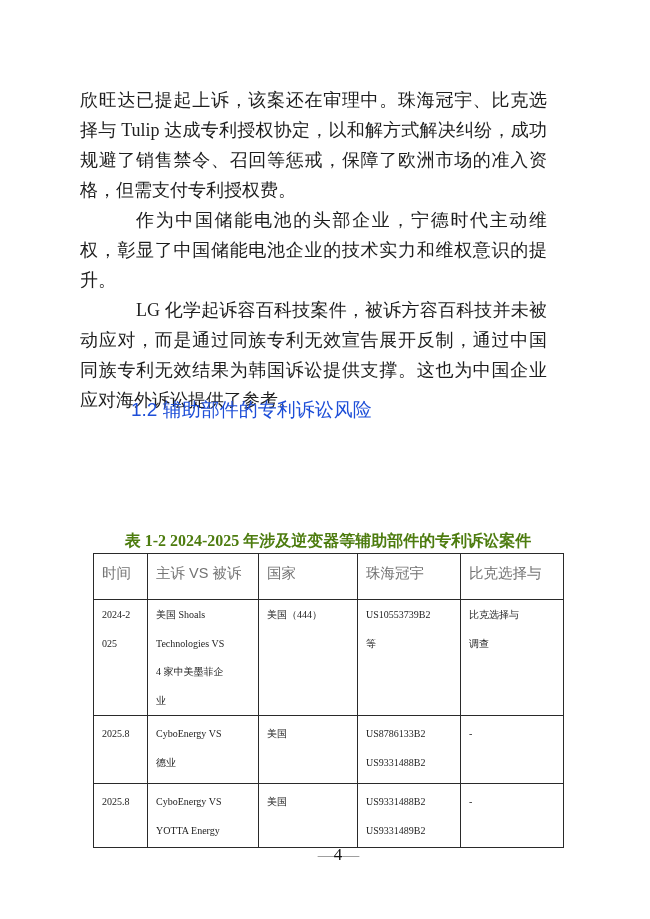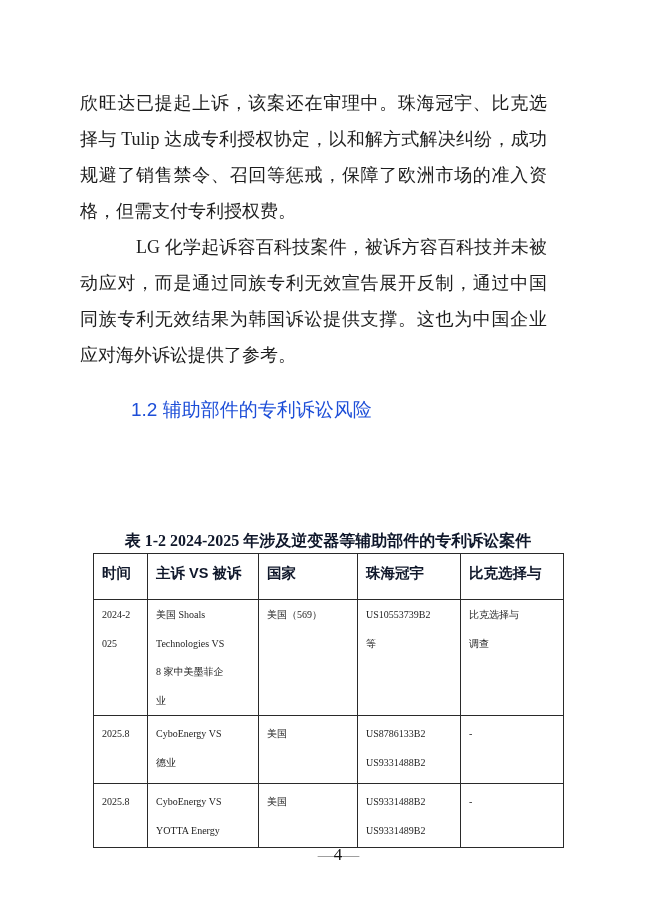--- a/index.html
+++ b/index.html
@@ -1,67 +1,68 @@
 <!DOCTYPE html>
 <html><head>
 <meta charset="utf-8">
 <style>
   html,body{margin:0;padding:0;background:#ffffff;}
   .page{
     position:relative;width:650px;height:919px;background:#ffffff;
     font-family:"Liberation Serif","DejaVu Serif",serif;color:#1d1d1d;overflow:hidden;
   }
   .body-block{position:absolute;left:80px;top:85px;width:467px;}
-  .body-block p{margin:0;font-size:18px;line-height:36px;text-align:justify;}
+  .body-block p{margin:0;font-size:18px;line-height:30px;text-align:justify;}
   .body-block p.ind{text-indent:56px;}
   .heading{
     position:absolute;left:131px;top:395px;margin:0;white-space:nowrap;
     font-family:"Liberation Sans","DejaVu Sans",sans-serif;
     font-weight:normal;font-size:19px;line-height:30px;color:#1d4ed8;
   }
   .intro{
     position:absolute;left:80px;top:435px;width:467px;margin:0;
     font-size:18px;line-height:30px;text-align:justify;text-indent:56px;
   }
   .tbl-caption{
     position:absolute;left:93px;top:528px;width:470px;margin:0;
-    text-align:center;font-weight:bold;font-size:16px;line-height:26px;color:#0f172a;
+    text-align:center;font-weight:bold;font-size:16px;line-height:26px;color:#4d7c0f;
   }
   table.cases{
     position:absolute;left:93px;top:553px;width:470px;
     border-collapse:collapse;table-layout:fixed;
   }
   table.cases th,table.cases td{
     border:1px solid #2a2a2a;vertical-align:top;text-align:left;
     padding:2px 4px 0 8px;overflow:hidden;
   }
   table.cases th{
     font-family:"Liberation Sans","DejaVu Sans",sans-serif;
-    font-weight:bold;font-size:14.5px;line-height:24px;
-    height:38px;padding-top:7px;color:#0f172a;
+    font-weight:normal;font-size:14.5px;line-height:24px;
+    height:38px;padding-top:7px;color:#737373;
   }
   table.cases td{
     font-size:10px;line-height:28.5px;white-space:pre-line;padding-top:1px;
   }
   tr.row-1 td{height:114px;}
   tr.row-2 td{height:63px;padding-top:4px;}
   tr.row-3 td{height:59px;padding-top:4px;}
   .footer{
     position:absolute;left:0;top:840px;width:650px;text-align:center;
     font-size:17px;line-height:30px;text-indent:26px;color:#111;
   }
   .footer .dash{color:#8f8f8f;letter-spacing:-1px;}
 </style>
 </head>
 <body>
 
 <div class="page">
 
   <div class="body-block">
     <p>欣旺达已提起上诉，该案还在审理中。珠海冠宇、比克选择与 Tulip 达成专利授权协定，以和解方式解决纠纷，成功规避了销售禁令、召回等惩戒，保障了欧洲市场的准入资格，但需支付专利授权费。</p>
+    <p class="ind">作为中国储能电池的头部企业，宁德时代主动维权，彰显了中国储能电池企业的技术实力和维权意识的提升。</p>
     <p class="ind">LG 化学起诉容百科技案件，被诉方容百科技并未被动应对，而是通过同族专利无效宣告展开反制，通过中国同族专利无效结果为韩国诉讼提供支撑。这也为中国企业应对海外诉讼提供了参考。</p>
   </div>
 
   <h2 class="heading">1.2  辅助部件的专利诉讼风险</h2>
 
 
   <div class="tbl-caption">表 1-2 2024-2025 年涉及逆变器等辅助部件的专利诉讼案件</div>
 
   <table class="cases">
     <colgroup>
@@ -79,23 +80,23 @@
         <th>珠海冠宇</th>
         <th>比克选择与</th>
       </tr>
     </thead>
     <tbody>
       <tr class="row-1">
         <td>2024-2
 025</td>
         <td>美国 Shoals
 Technologies VS
-8 家中美墨菲企
+4 家中美墨菲企
 业</td>
-        <td>美国（569）</td>
+        <td>美国（444）</td>
         <td>US10553739B2
 等</td>
         <td>比克选择与
 调查</td>
       </tr>
       <tr class="row-2">
         <td>2025.8</td>
         <td>CyboEnergy VS
 德业</td>
         <td>美国</td>

